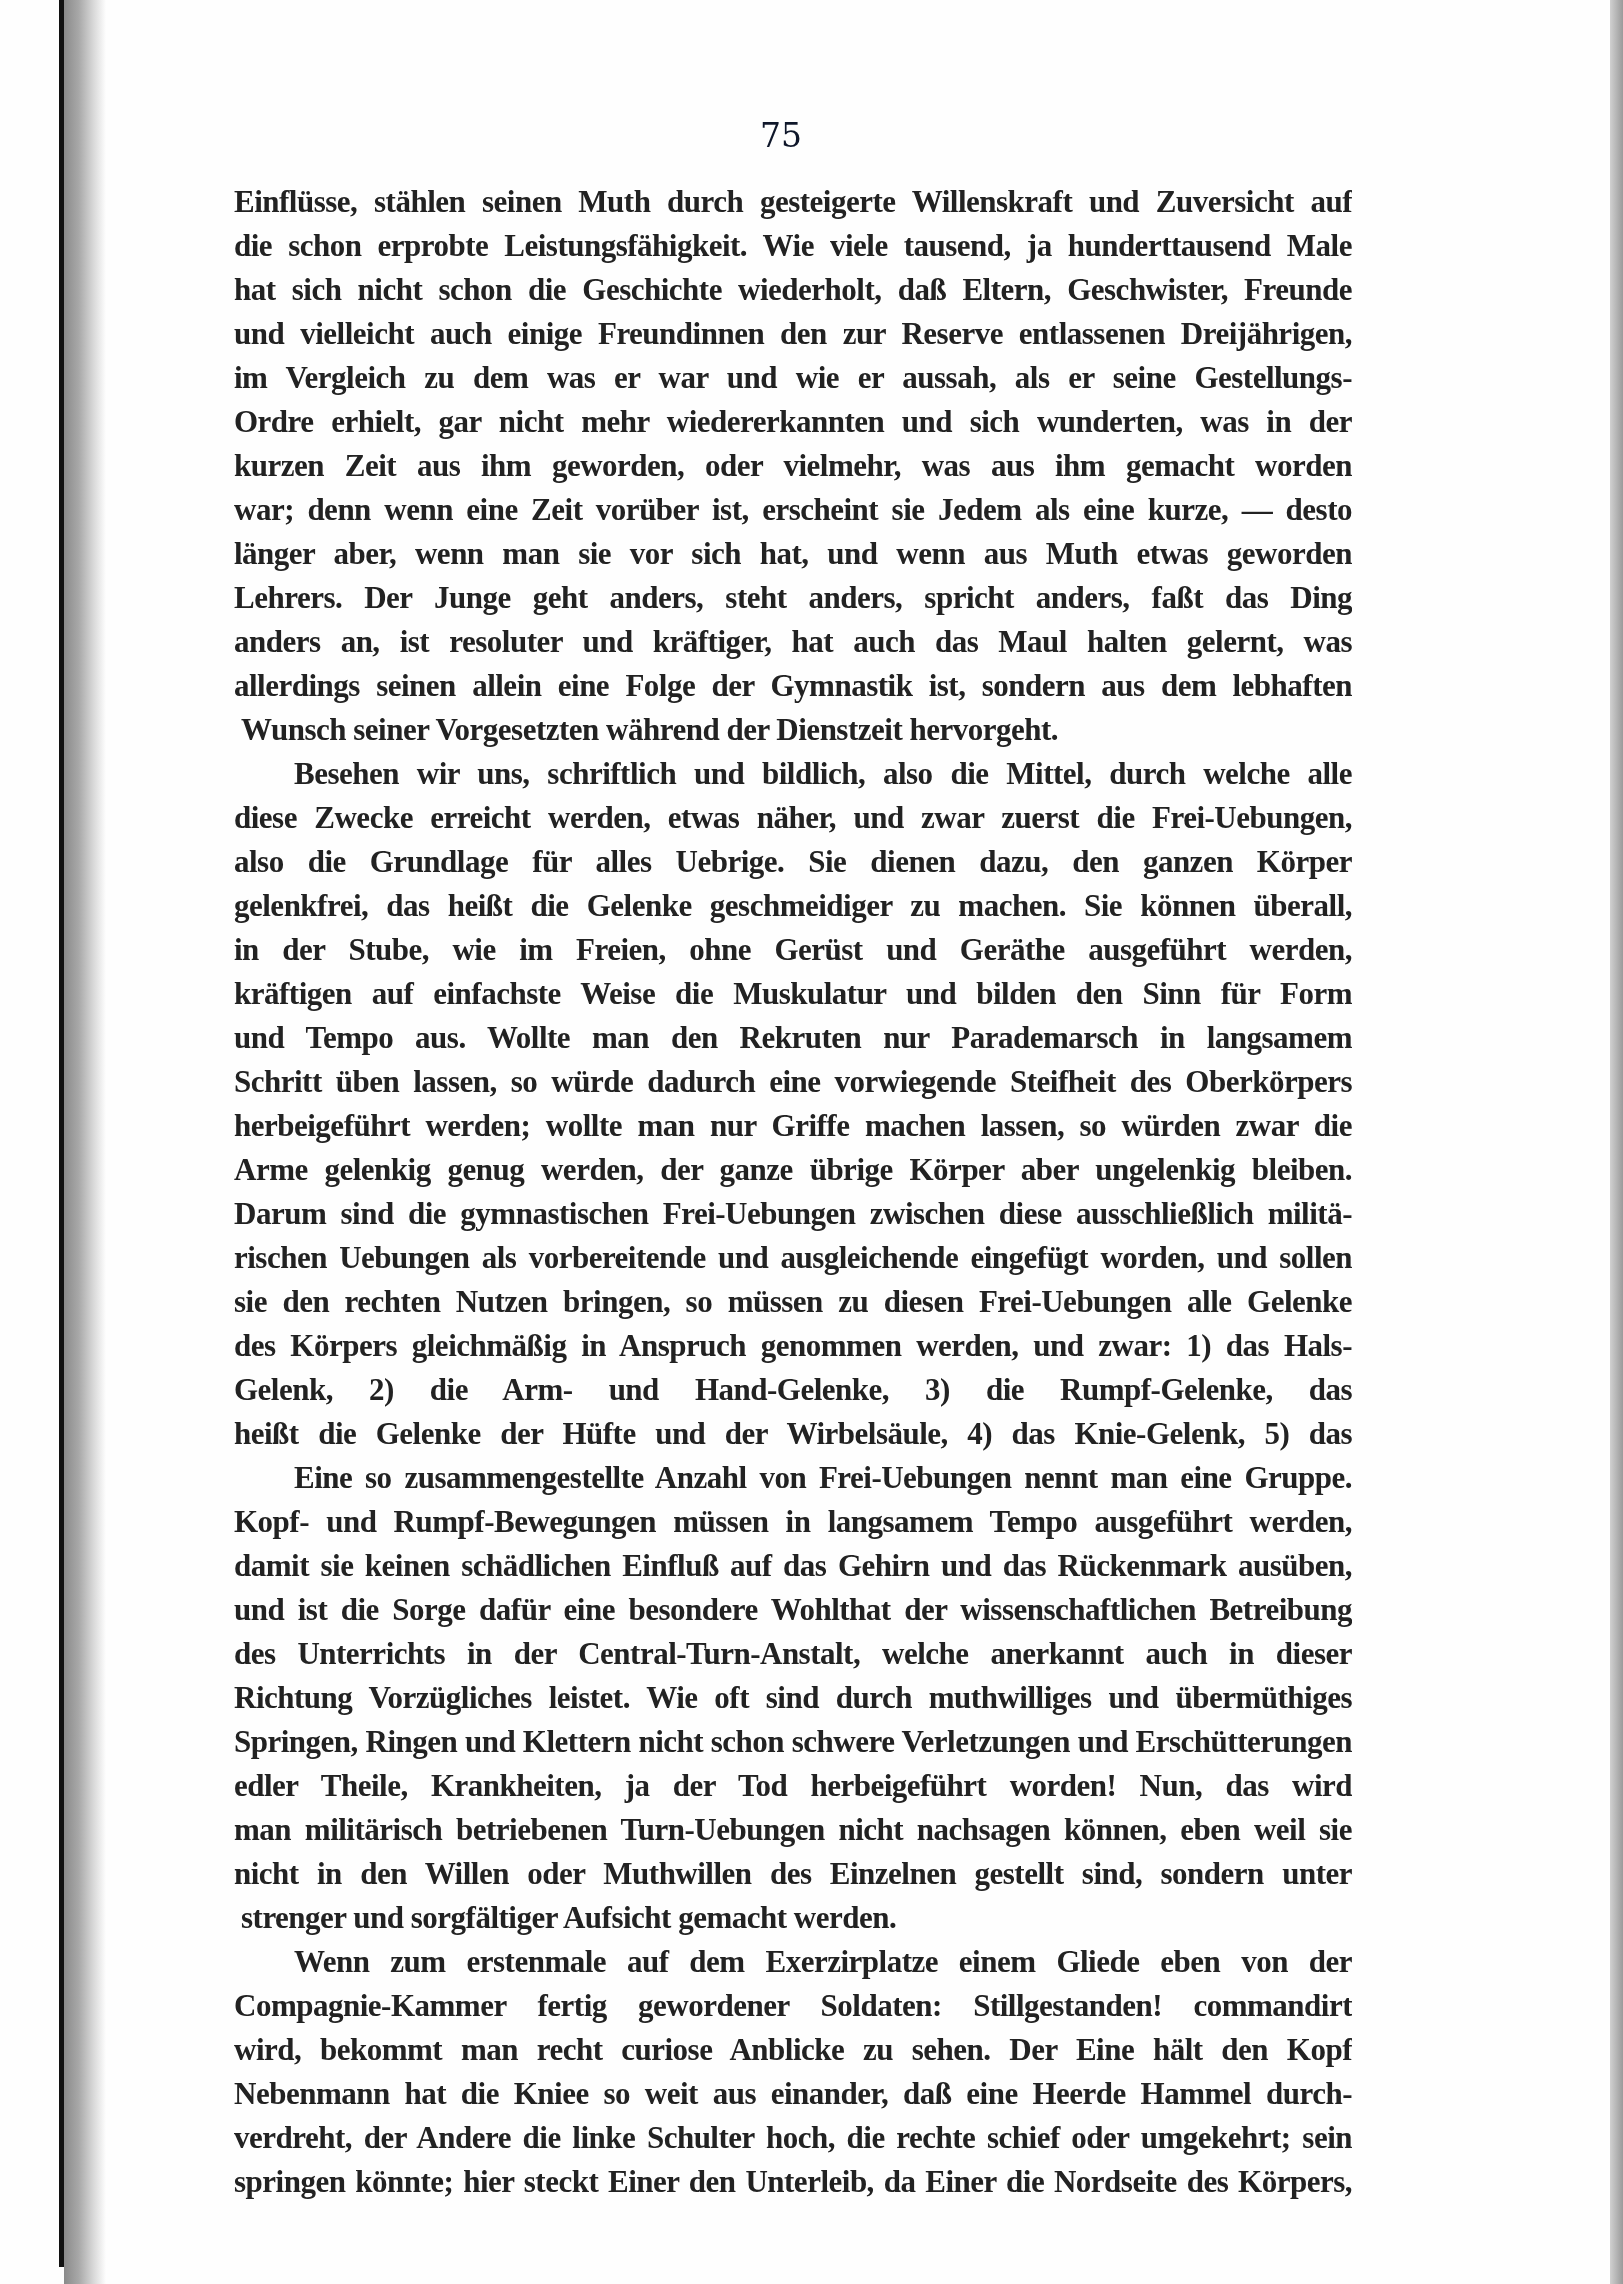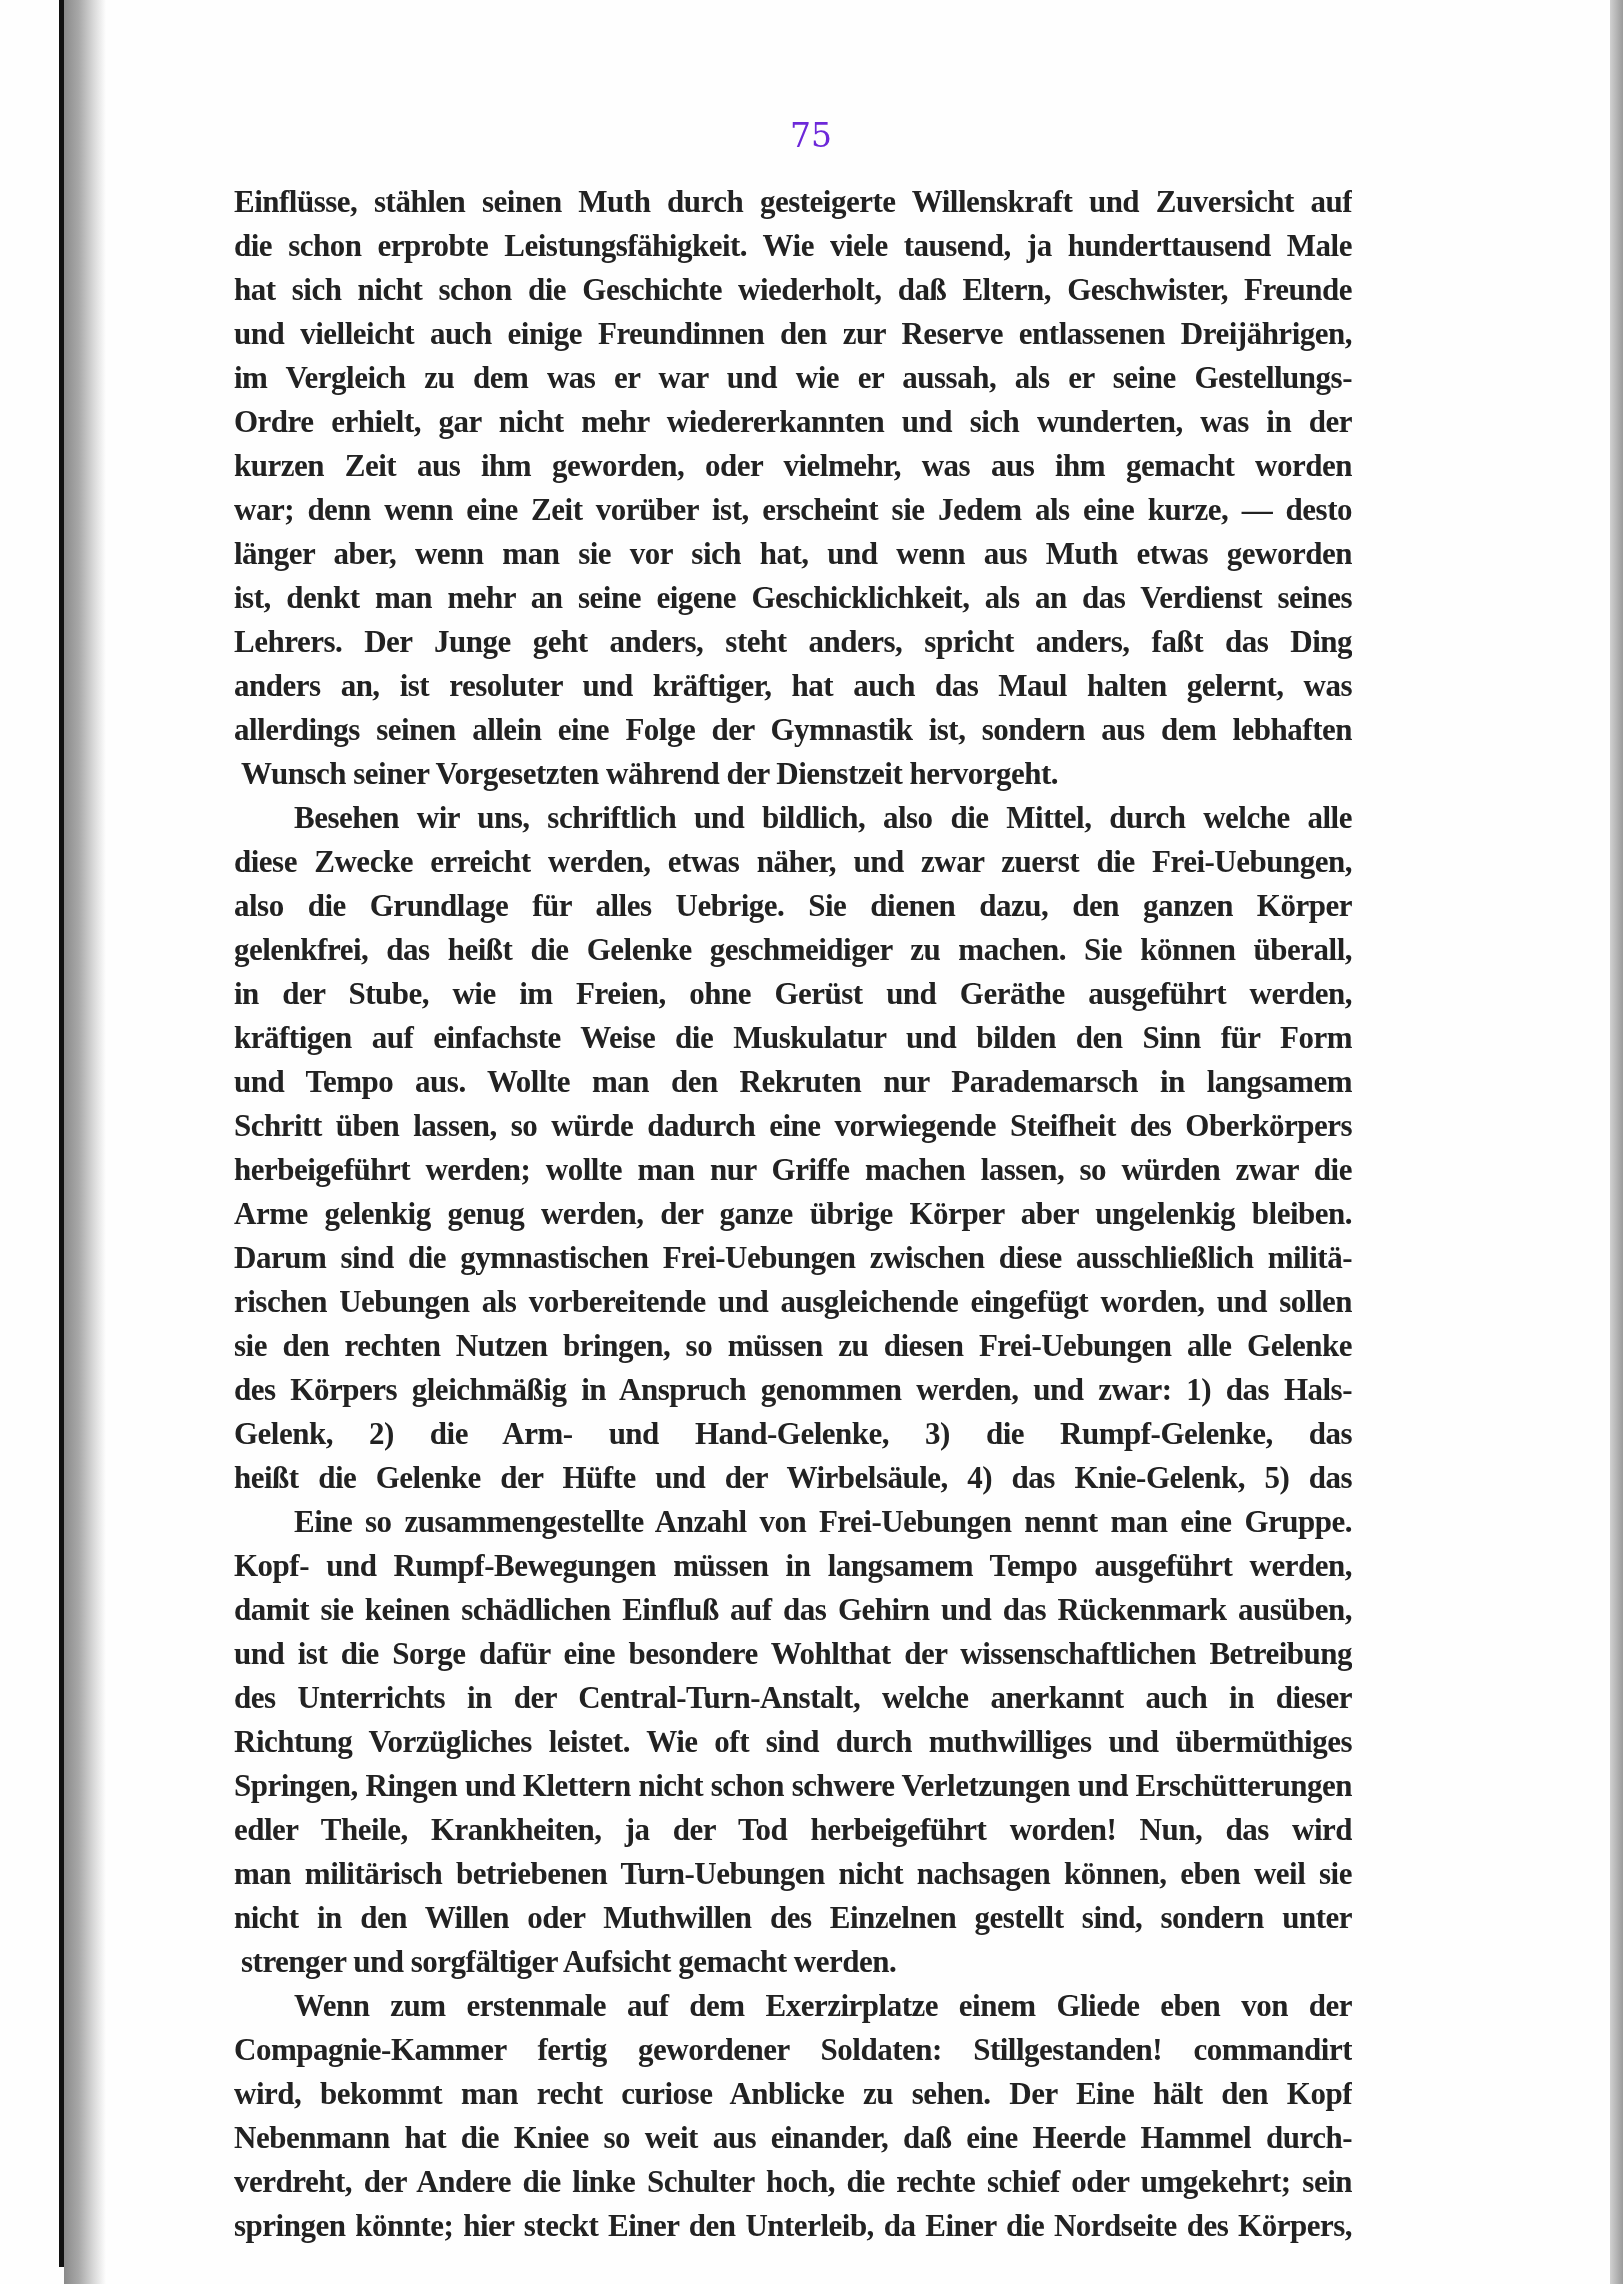--- a/index.html
+++ b/index.html
@@ -25,23 +25,23 @@
     width: 42px; height: 2284px;
     background: linear-gradient(to right, #8a8a8a 0%, #a8a8a8 35%, #d8d8d8 70%, rgba(255,255,255,0) 100%);
   }
   .right-edge {
     position: absolute; left: 1610px; top: 0;
     width: 13.4px; height: 2284px;
     background: linear-gradient(to right, #d0d0d0, #9a9a9a);
   }
   .page-number {
     position: absolute; left: 760px; top: 116px;
-    width: 102px; text-align: center;
+    width: 102px; 
     font-family: "DejaVu Serif", serif;
-    font-size: 33px; color: #6d28d9;
+    font-size: 33px; color: #0f172a;
   }
   .text-block {
     position: absolute; left: 234px; top: 180px;
     width: 1118px;
     color: #222;
     font-family: "Liberation Serif", "DejaVu Serif", serif;
     font-size: 31px;
     font-weight: bold;
     letter-spacing: -0.5px;
   }
@@ -70,21 +70,20 @@
       <div>
         <div class="line">Einflüsse, stählen seinen Muth durch gesteigerte Willenskraft und Zuversicht auf</div>
         <div class="line">die schon erprobte Leistungsfähigkeit. Wie viele tausend, ja hunderttausend Male</div>
         <div class="line">hat sich nicht schon die Geschichte wiederholt, daß Eltern, Geschwister, Freunde</div>
         <div class="line">und vielleicht auch einige Freundinnen den zur Reserve entlassenen Dreijährigen,</div>
         <div class="line">im Vergleich zu dem was er war und wie er aussah, als er seine Gestellungs-</div>
         <div class="line">Ordre erhielt, gar nicht mehr wiedererkannten und sich wunderten, was in der</div>
         <div class="line">kurzen Zeit aus ihm geworden, oder vielmehr, was aus ihm gemacht worden</div>
         <div class="line">war; denn wenn eine Zeit vorüber ist, erscheint sie Jedem als eine kurze, — desto</div>
         <div class="line">länger aber, wenn man sie vor sich hat, und wenn aus Muth etwas geworden</div>
-        <div class="line">ist, denkt man mehr an seine eigene Geschicklichkeit, als an das Verdienst seines</div>
         <div class="line">Lehrers. Der Junge geht anders, steht anders, spricht anders, faßt das Ding</div>
         <div class="line">anders an, ist resoluter und kräftiger, hat auch das Maul halten gelernt, was</div>
         <div class="line">allerdings seinen allein eine Folge der Gymnastik ist, sondern aus dem lebhaften</div>
         <div class="line last">Wunsch seiner Vorgesetzten während der Dienstzeit hervorgeht.</div>
       </div>
       <div>
         <div class="line indent">Besehen wir uns, schriftlich und bildlich, also die Mittel, durch welche alle</div>
         <div class="line">diese Zwecke erreicht werden, etwas näher, und zwar zuerst die Frei-Uebungen,</div>
         <div class="line">also die Grundlage für alles Uebrige. Sie dienen dazu, den ganzen Körper</div>
         <div class="line">gelenkfrei, das heißt die Gelenke geschmeidiger zu machen. Sie können überall,</div>

